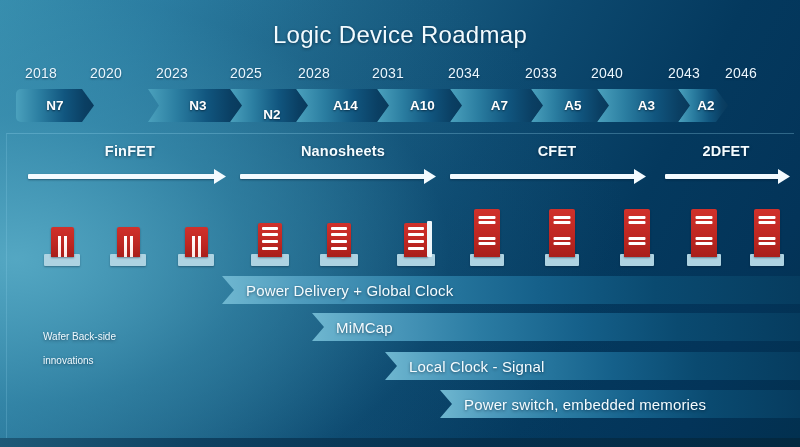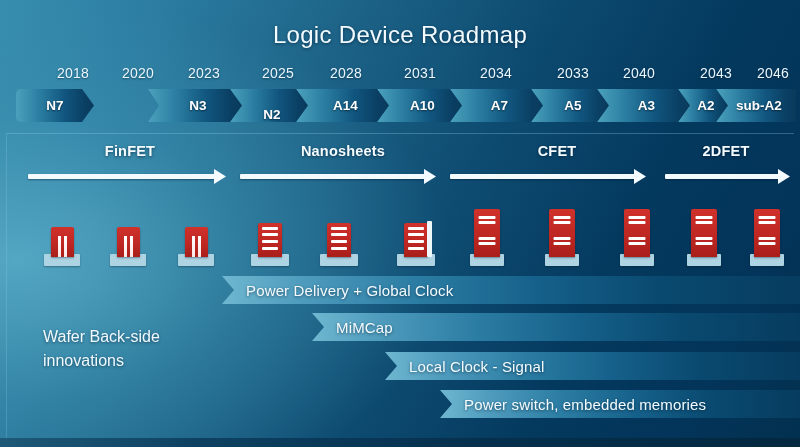--- a/index.html
+++ b/index.html
@@ -25,21 +25,21 @@
   .title{
     position:absolute;top:21px;left:0;width:800px;text-align:center;
     font-size:24px;letter-spacing:.3px;color:#f2fbff;
     text-shadow:0 1px 3px rgba(0,20,40,.55);
     font-weight:400;
   }
 
   
   .years{position:absolute;top:65px;left:0;width:800px;height:18px;}
   .year{
-    position:absolute;top:0;text-align:right;width:64px;
+    position:absolute;top:0;text-align:left;width:64px;
     font-size:14px;color:#eaf7ff;letter-spacing:.2px;
     text-shadow:0 1px 2px rgba(0,20,40,.5);
   }
 
   
   .nodes{position:absolute;top:89px;left:0;width:800px;height:33px;}
   .node{
     position:absolute;top:0;height:33px;
     display:flex;align-items:center;justify-content:center;
     font-size:13.5px;font-weight:bold;color:#ffffff;
@@ -130,21 +130,21 @@
   }
   .banner span{
     font-size:15px;color:#f4fcff;letter-spacing:.15px;white-space:nowrap;
     text-shadow:0 1px 3px rgba(0,20,40,.55);
     padding-left:24px;
   }
 
   
   .wafer{
     position:absolute;left:43px;top:325px;width:190px;
-    font-size:16px;line-height:24px;color:#f0faff;
+    font-size:10px;line-height:24px;color:#f0faff;
     text-shadow:0 1px 3px rgba(0,20,40,.5);
   }
 </style>
 </head>
 <body>
 
 <div id="root">
 
   <div class="title">Logic Device Roadmap</div>
 
@@ -183,23 +183,20 @@
       </div>
       <div class="node" style="left: 531px; width: 78px; z-index: 23;">
         <span>A5</span>
       </div>
       <div class="node" style="left: 597px; width: 93px; z-index: 22;">
         <span>A3</span>
       </div>
       <div class="node" style="left: 678px; width: 50px; z-index: 21;">
         <span>A2</span>
       </div>
-      <div class="node last" style="left: 716px; width: 80px; z-index: 20;">
-        <span>sub-A2</span>
-      </div>
     </div>
 
   <div class="panel"></div>
 
   <div class="eras">
       <div class="era" style="left: 60px; width: 140px;">FinFET</div>
       <div class="era" style="left: 273px; width: 140px;">Nanosheets</div>
       <div class="era" style="left: 487px; width: 140px;">CFET</div>
       <div class="era" style="left: 656px; width: 140px;">2DFET</div>
     </div>

